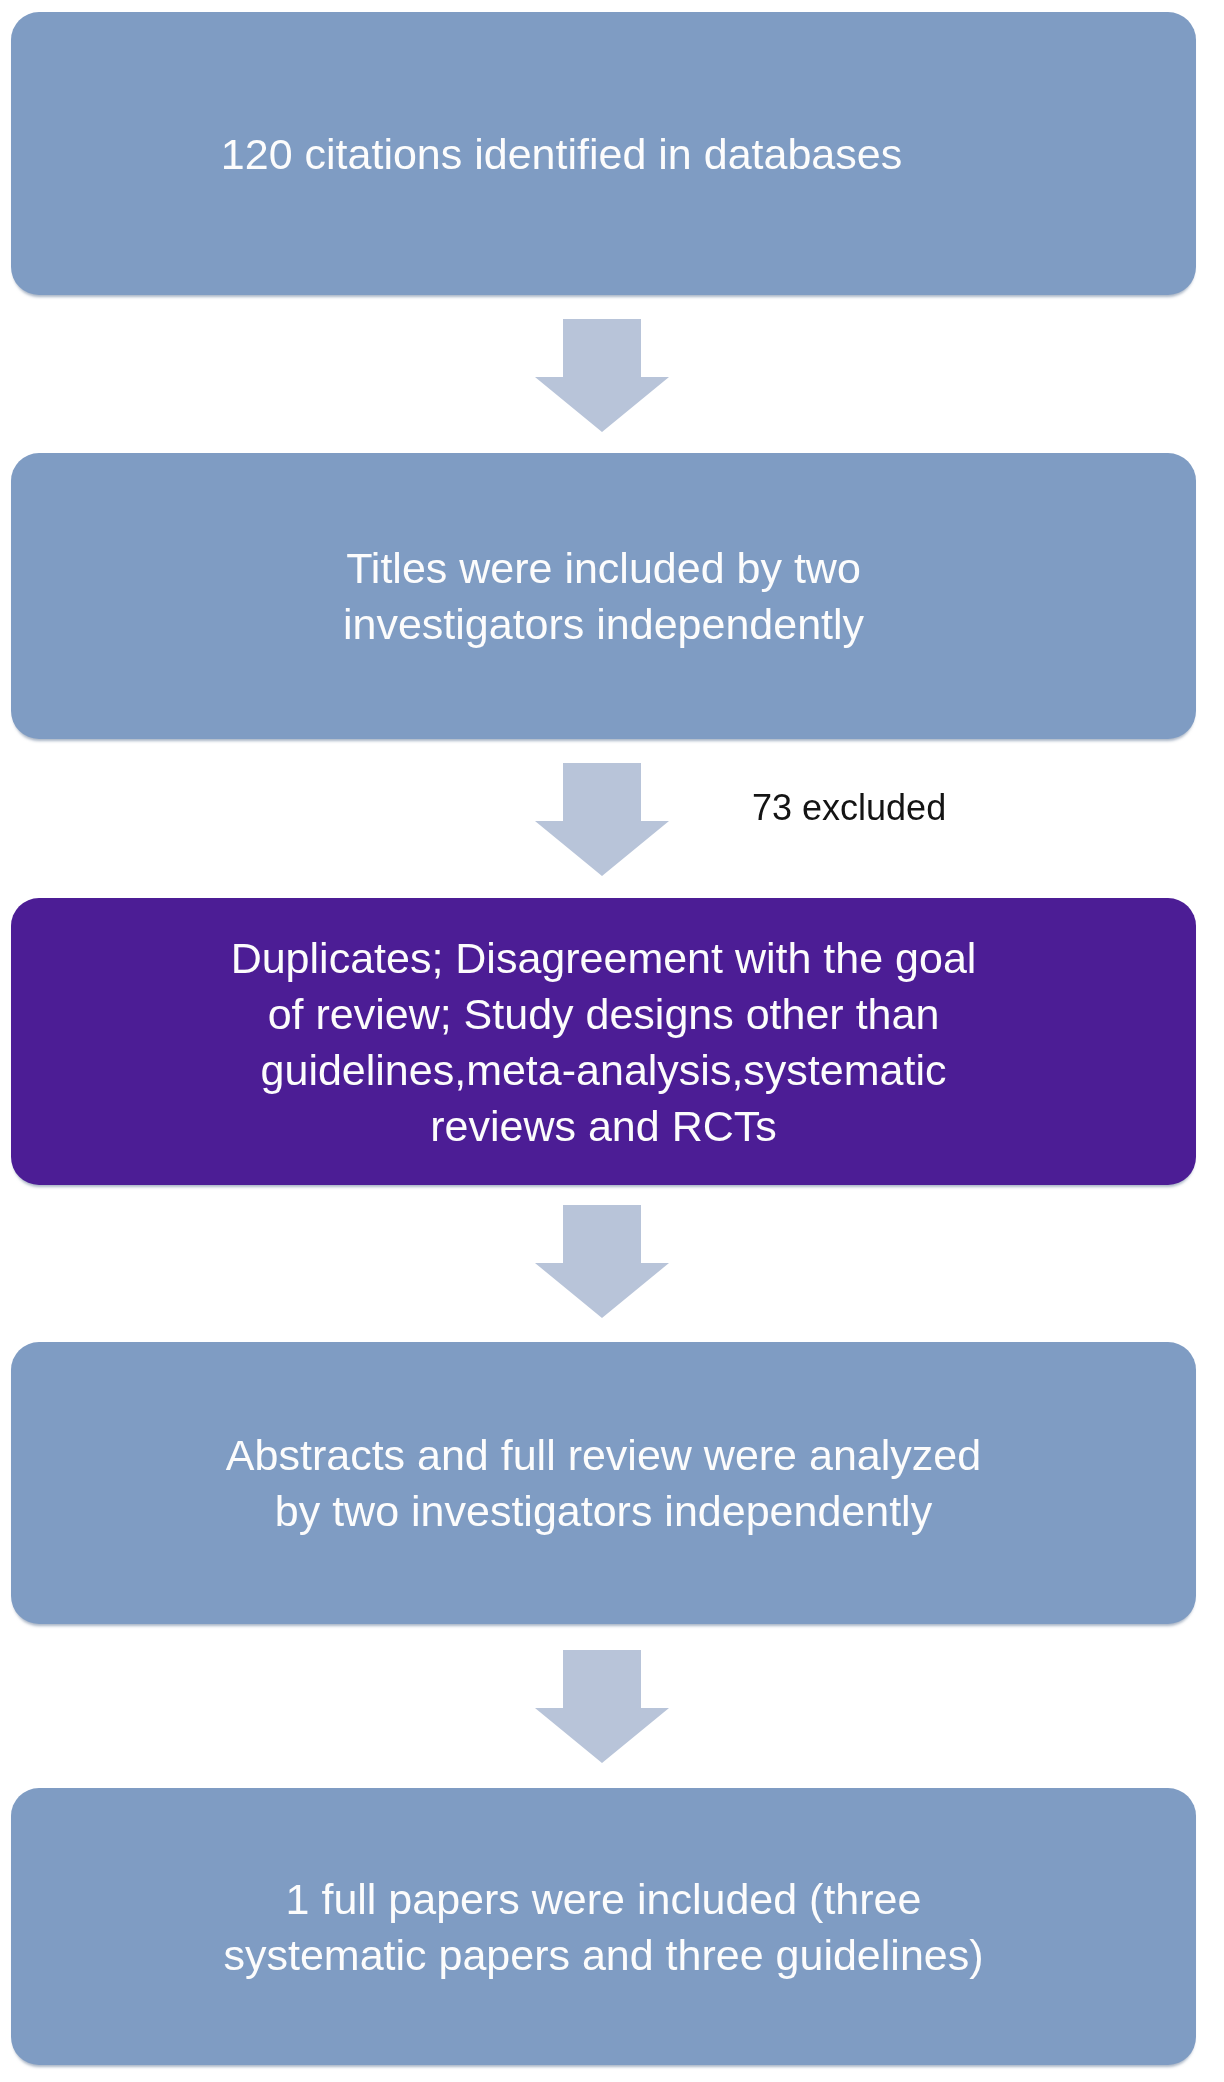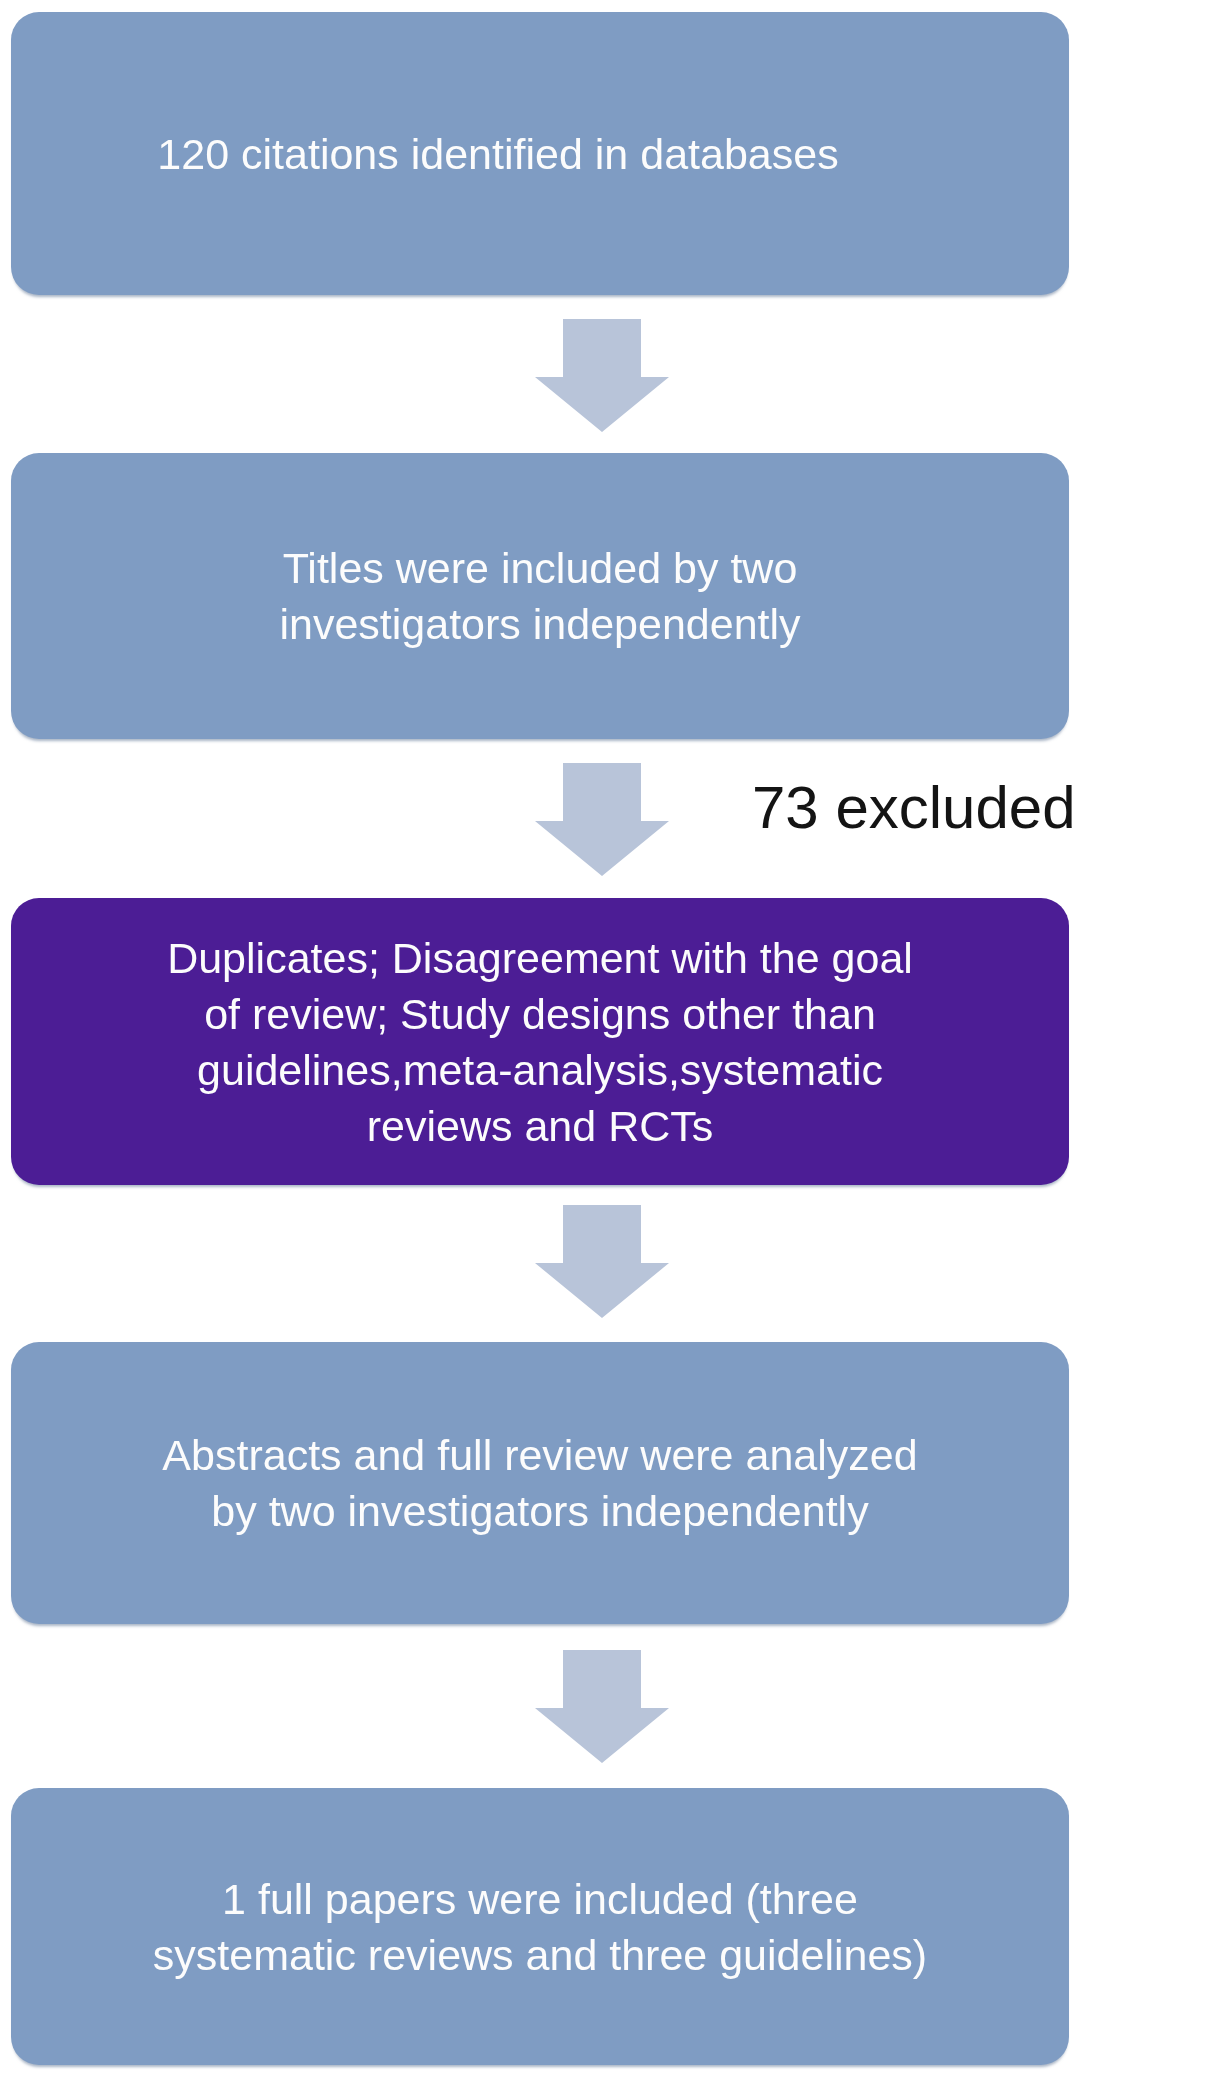--- a/index.html
+++ b/index.html
@@ -11,41 +11,41 @@
     position: relative;
     width: 1224px;
     height: 2082px;
     background: #ffffff;
     overflow: hidden;
     font-family: "Liberation Sans", "DejaVu Sans", sans-serif;
   }
   .box {
     position: absolute;
     left: 11px;
-    width: 1058px;
+    width: 1185px;
     border-radius: 28px;
     display: flex;
     align-items: center;
     justify-content: center;
     text-align: center;
     box-shadow: 0 4px 3px -2px rgba(96, 118, 150, 0.55);
   }
   .box.primary { background: #7f9cc3; }
   .box.light   { background: #4c1d95; }
   .box-text {
     color: #fcfcfc;
     font-size: 43px;
     line-height: 56px;
     letter-spacing: 0px;
   }
   .nudge-left { transform: translateX(-42px); }
   .side-label {
     position: absolute;
     color: #141414;
-    font-size: 60px;
+    font-size: 36px;
     line-height: 50px;
     white-space: nowrap;
     text-align: right;
   }
   .arrow { position: absolute; }
 
   #box1 { top: 12px;   height: 283px; }
   #box2 { top: 453px;  height: 286px; }
   #box3 { top: 898px;  height: 287px; }
   #box4 { top: 1342px; height: 282px; }
@@ -108,17 +108,17 @@
     </div>
   </div>
 
   <svg class="arrow" id="arrow4" width="134" height="113" viewBox="0 0 134 113" aria-hidden="true">
     <polygon points="28,0 106,0 106,58 134,58 67,113 0,58 28,58" fill="#b8c4d9"></polygon>
   </svg>
 
   <div class="box primary" id="box5">
     <div class="box-text">
       <div>1 full papers were included (three</div>
-      <div>systematic reviews and three guidelines)</div>
+      <div>systematic papers and three guidelines)</div>
     </div>
   </div>
 
 </div>
 
 </body></html>

